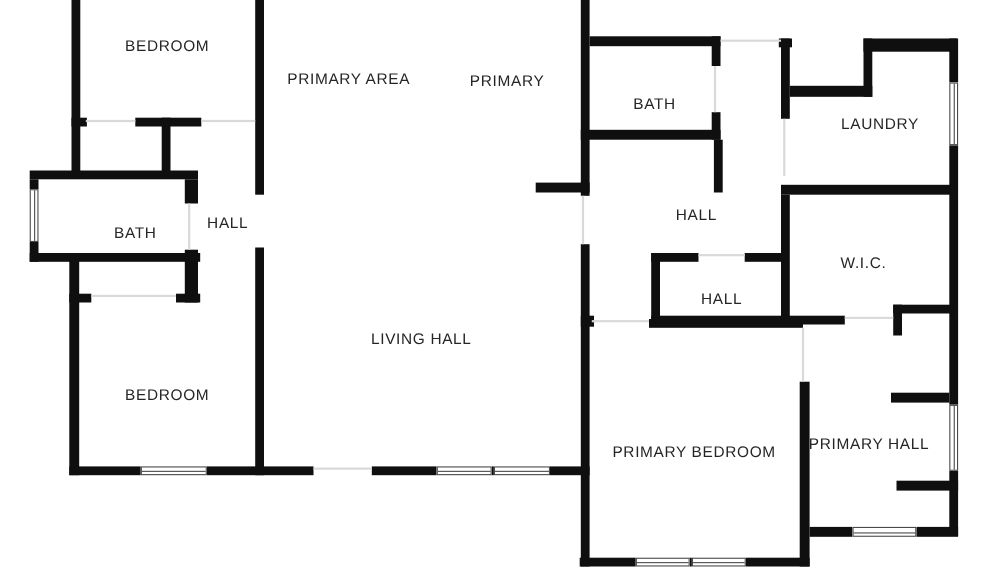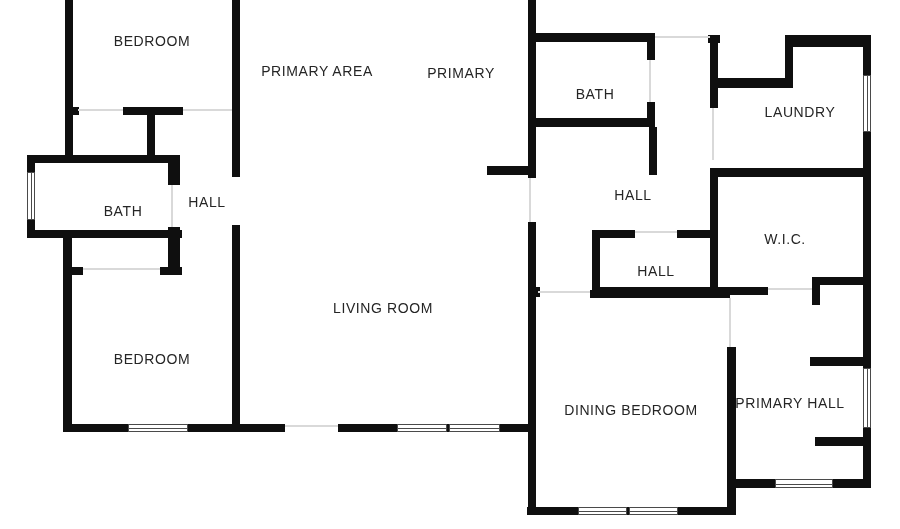--- a/index.html
+++ b/index.html
@@ -138,17 +138,17 @@
     <span class="room-label" style="color: rgb(37, 37, 37); left: 152px; top: 41px;">BEDROOM</span>
     <span class="room-label" style="color: rgb(37, 37, 37); left: 317px; top: 71px;">PRIMARY AREA</span>
     <span class="room-label" style="color: rgb(37, 37, 37); left: 461px; top: 73px;">PRIMARY</span>
     <span class="room-label" style="color: rgb(37, 37, 37); left: 595px; top: 94px;">BATH</span>
     <span class="room-label" style="color: rgb(37, 37, 37); left: 800px; top: 112px;">LAUNDRY</span>
     <span class="room-label" style="color: rgb(37, 37, 37); left: 633px; top: 195px;">HALL</span>
     <span class="room-label" style="color: rgb(37, 37, 37); left: 123px; top: 211px;">BATH</span>
     <span class="room-label" style="color: rgb(37, 37, 37); left: 207px; top: 202px;">HALL</span>
     <span class="room-label" style="color: rgb(37, 37, 37); left: 785px; top: 239px;">W.I.C.</span>
     <span class="room-label" style="color: rgb(37, 37, 37); left: 656px; top: 271px;">HALL</span>
-    <span class="room-label" style="color: rgb(37, 37, 37); left: 383px; top: 308px;">LIVING ROOM</span>
+    <span class="room-label" style="color: rgb(37, 37, 37); left: 383px; top: 308px;">LIVING HALL</span>
     <span class="room-label" style="color: rgb(37, 37, 37); left: 152px; top: 359px;">BEDROOM</span>
-    <span class="room-label" style="color: rgb(37, 37, 37); left: 631px; top: 410px;">DINING BEDROOM</span>
+    <span class="room-label" style="color: rgb(37, 37, 37); left: 631px; top: 410px;">PRIMARY BEDROOM</span>
     <span class="room-label" style="color: rgb(37, 37, 37); left: 790px; top: 403px;">PRIMARY HALL</span>
   </div>
 
 </body></html>

